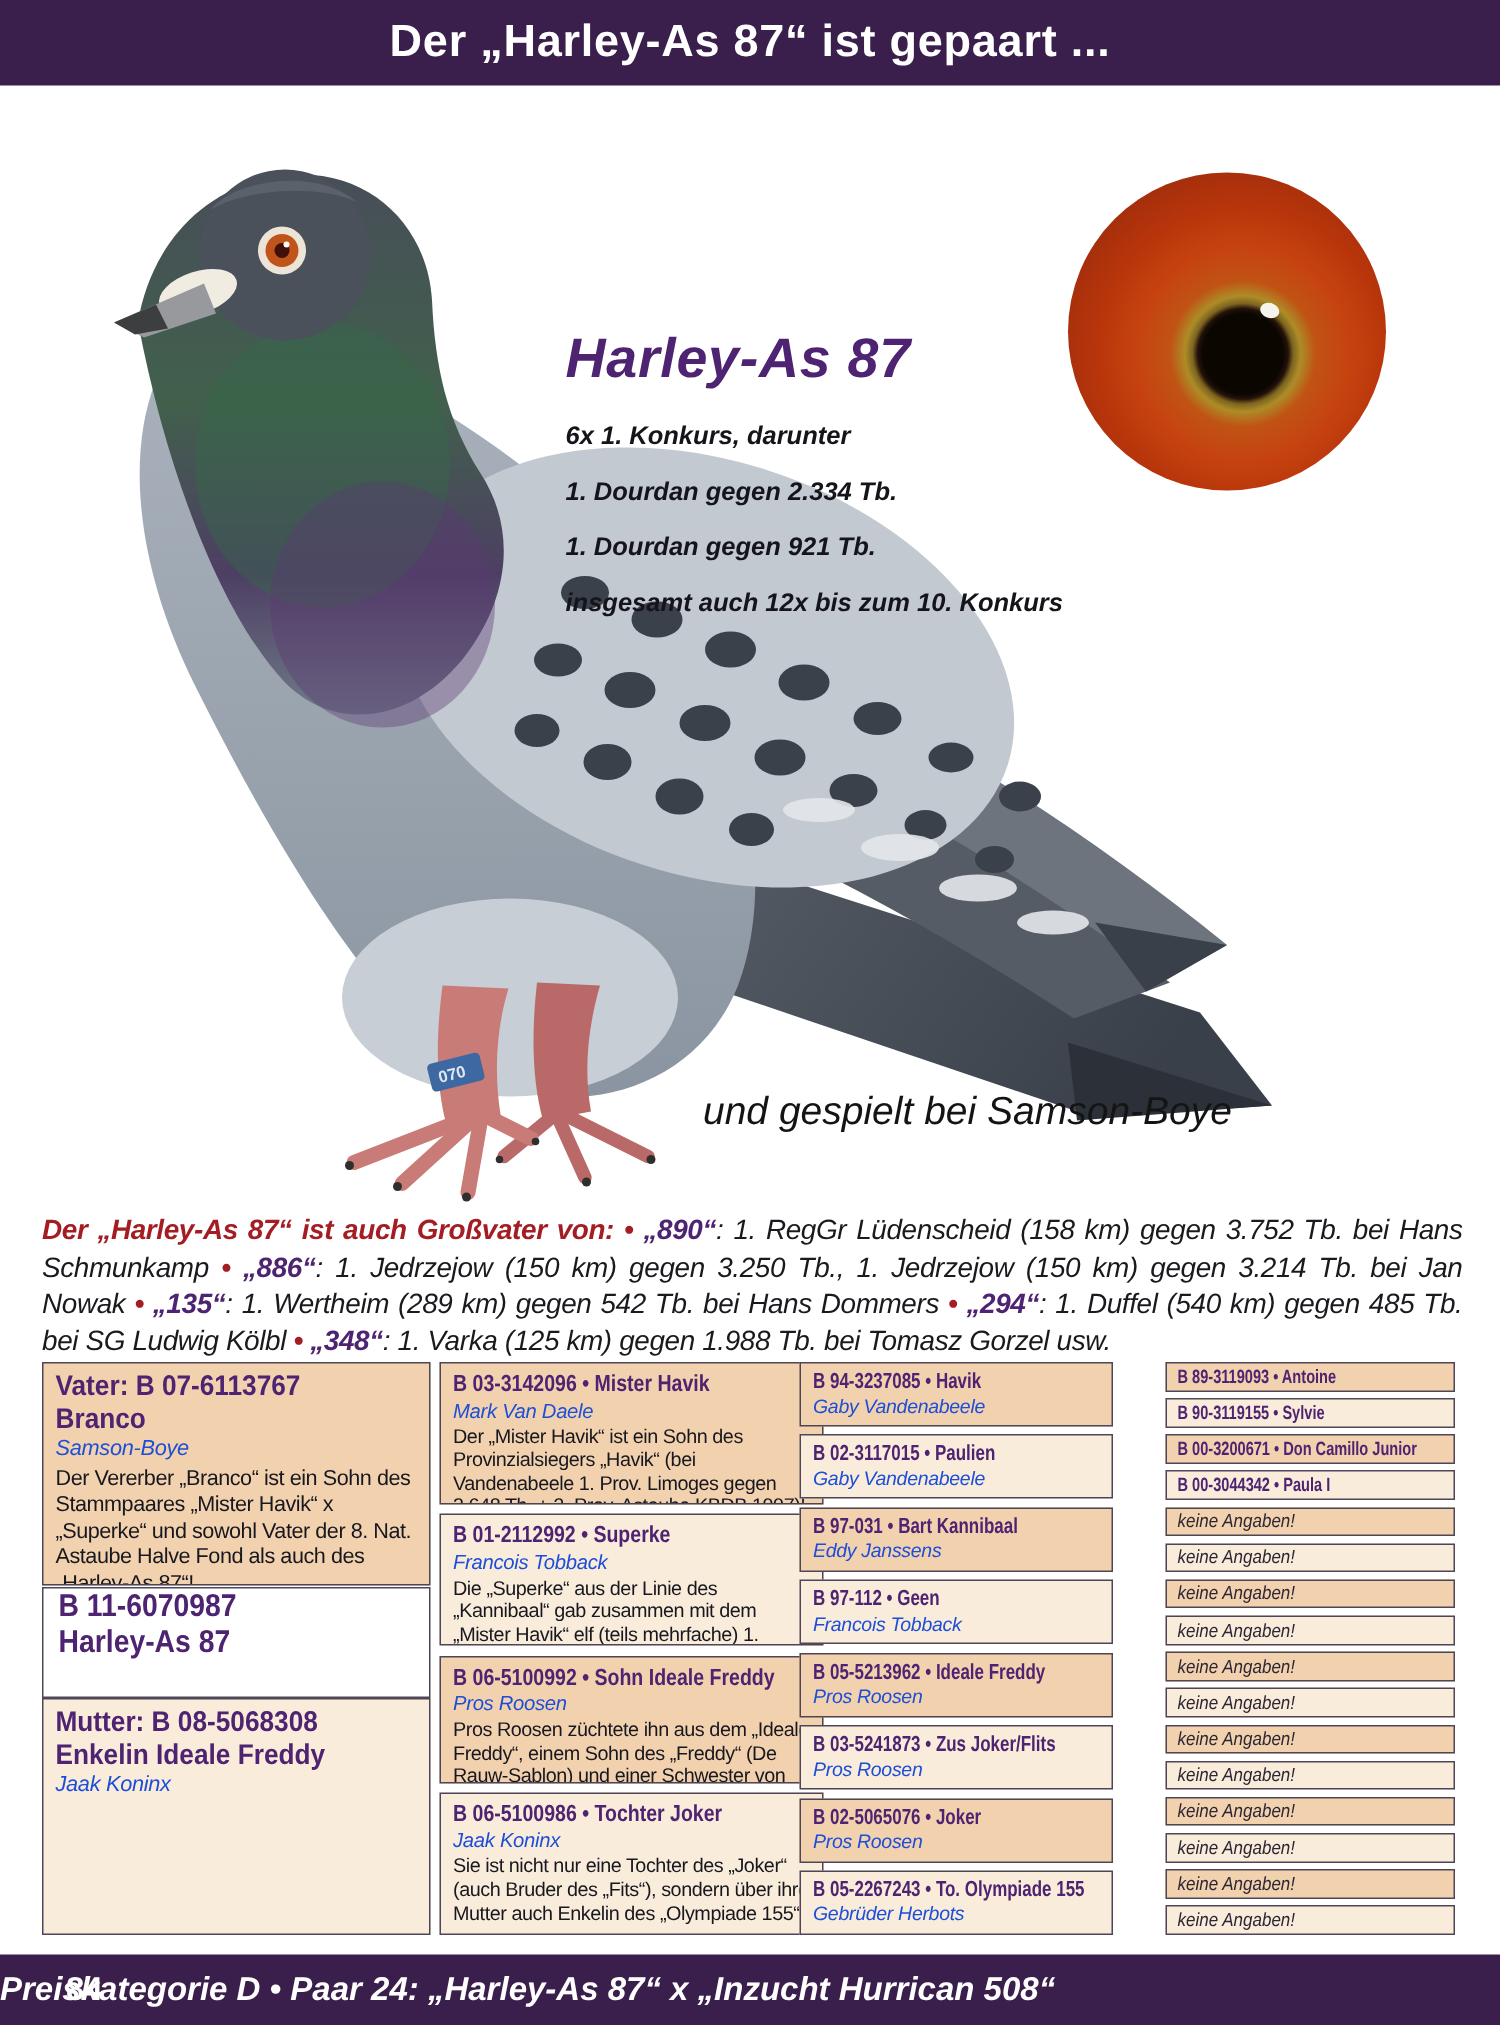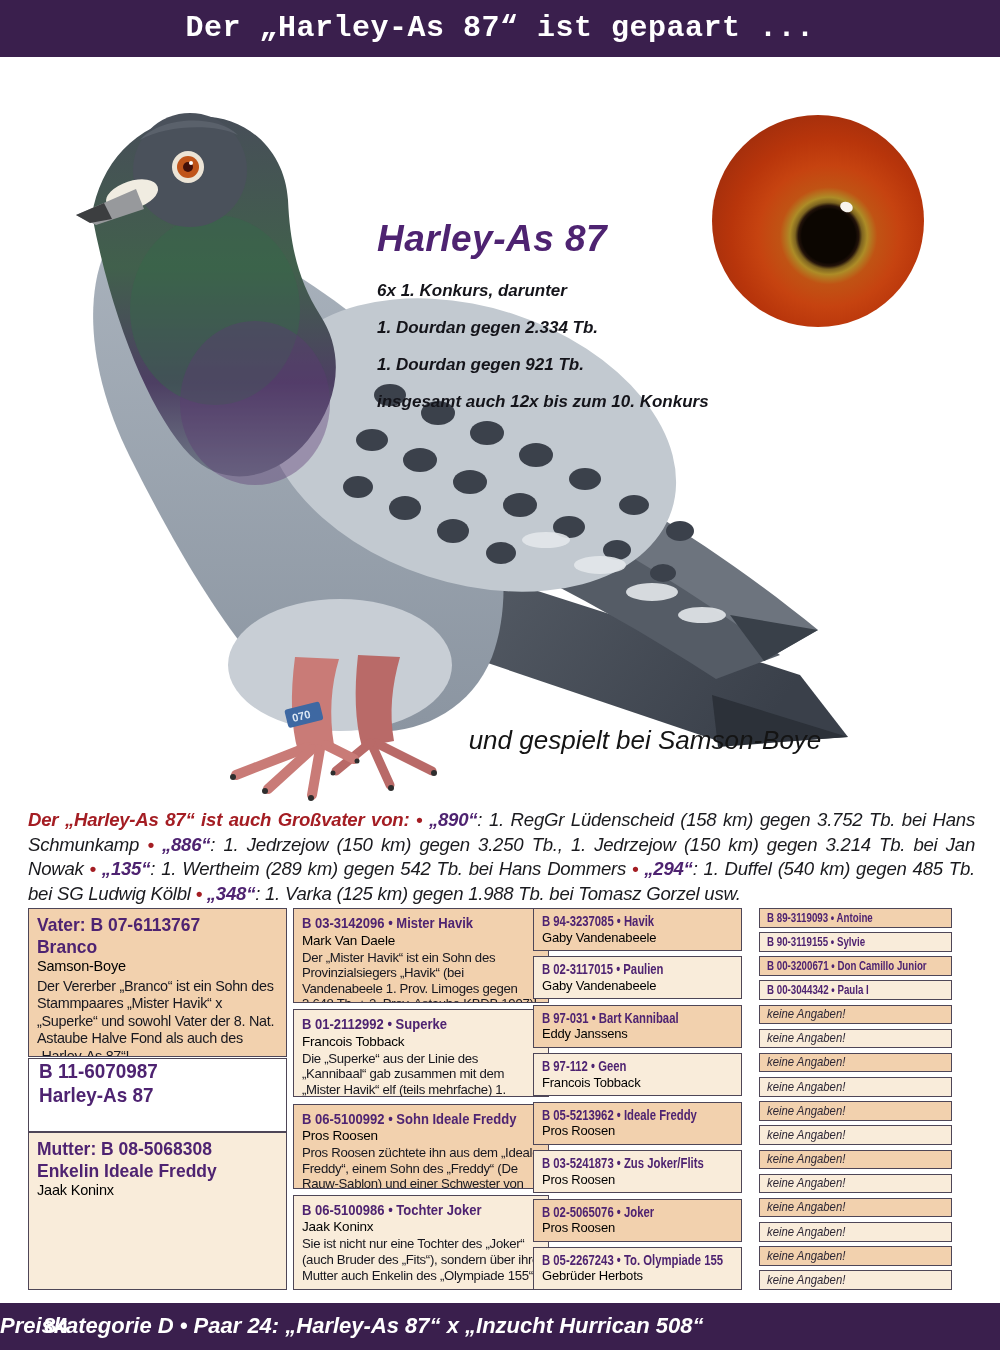--- a/index.html
+++ b/index.html
@@ -6,21 +6,21 @@
     --bar:#3a1f4d; --purple:#4e2371; --red:#a41d23;
     --peach:#f2d1ae; --cream:#f9ecda; --border:#4e4657; --ink:#17171f;
   }
   html,body{margin:0;padding:0;background:#888;}
   #page{position:relative;width:1000px;height:1350px;background:#ffffff;
         font-family:"Liberation Sans",sans-serif;overflow:hidden;margin:0 auto;}
 
   
   #topbar{position:absolute;left:0;top:0;width:1000px;height:57px;background:var(--bar);}
   #topbar .t{position:absolute;left:0;top:0;width:100%;text-align:center;line-height:56px;
-             color:#fff;font-weight:bold;font-size:30px;letter-spacing:.5px;font-family:Liberation Mono, monospace;}
+             color:#fff;font-weight:bold;font-size:30px;letter-spacing:.5px;}
   #botbar{position:absolute;left:0;top:1303px;width:1000px;height:47px;background:var(--bar);}
   #botbar .pg{position:absolute;left:44px;top:0;line-height:46px;color:#fff;font-weight:bold;font-size:22px;}
   #botbar .t{position:absolute;left:0;top:0;width:100%;text-align:left;line-height:46px;
              color:#fff;font-weight:bold;font-style:italic;font-size:22px;}
 
   
   #heroTitle{position:absolute;left:377px;top:218px;color:var(--purple);
              font-weight:bold;font-style:italic;font-size:37px;letter-spacing:.5px;}
   #perf{position:absolute;left:377px;top:272px;width:440px;color:#14141a;
         font-weight:bold;font-style:italic;font-size:17px;line-height:37px;white-space:nowrap;}
@@ -40,37 +40,37 @@
   
   #gpar{position:absolute;left:28px;top:808px;width:947px;height:96px;overflow:hidden;
         font-style:italic;font-size:18.6px;line-height:24.6px;letter-spacing:-0.25px;
         color:#1a1a1e;text-align:justify;}
   #gpar .seg-red{color:var(--red);font-weight:bold;}
   #gpar .seg-purple{color:var(--purple);font-weight:bold;margin-top:40px;}
 
   
   #ped{position:absolute;left:28px;top:908px;width:913px;height:382px;}
   .col{position:absolute;top:0;height:382px;display:flex;flex-direction:column;justify-content:space-between;}
-  .c1{left:0;width:259px}.c2{left:265px;width:256px}.c3{left:505px;width:209px}.c4{left:731px;width:193px}
+  .c1{left:0;width:259px}.c2{left:265px;width:256px}.c3{left:505px;width:209px}.c4{left:749px;width:193px}
   .box{border:1.5px solid var(--border);box-sizing:border-box;padding:5px 8px;overflow:hidden;}
   .tone-peach{background:var(--peach)} .tone-cream{background:var(--cream)} .tone-white{background:#fff}
   .c1 .box:nth-child(1){height:149px}.c1 .box:nth-child(2){height:74px;padding:0 10px}.c1 .box:nth-child(3){height:158px}
   .c2 .box:nth-child(1){height:95px}.c2 .box:nth-child(2){height:88px}.c2 .box:nth-child(3){height:85px}.c2 .box:nth-child(4){height:95px}
   .c3 .box{height:43px;padding:4px 8px}
   .c4 .box{height:19.5px;padding:1.5px 7px}
   .hd{display:block;white-space:nowrap;font-weight:bold;color:var(--purple);transform-origin:0 50%;}
   .c1 .hd{font-size:19px;line-height:21.5px;transform:scaleX(.92);}
   .c1 .subj .hd{font-size:21px;line-height:24px;transform:scaleX(.9);}
   .c2 .hd{font-size:15.5px;line-height:17.5px;transform:scaleX(.84);margin-bottom:1px;}
   .c3 .hd{font-size:14.5px;line-height:16.5px;transform:scaleX(.78);}
   .c4 .lb{display:block;white-space:nowrap;font-weight:bold;color:var(--purple);
           font-size:12.8px;line-height:14.5px;transform:scaleX(.76);transform-origin:0 50%;}
   .c4 .na{display:block;white-space:nowrap;font-style:italic;color:#2d2735;
           font-size:12.6px;line-height:14.5px;transform:scaleX(.9);transform-origin:0 50%;}
-  .brd{display:block;color:#000000;letter-spacing:-0.2px;}
+  .brd{display:block;font-style:italic;color:#1d4ed8;letter-spacing:-0.2px;}
   .c1 .brd{font-size:14.5px;line-height:17px;margin:1px 0 3px;}
   .c2 .brd{font-size:13.5px;line-height:15px;margin:0 0 2px;}
   .c3 .brd{font-size:13px;line-height:15px;}
   .bd{display:block;color:var(--ink);letter-spacing:-0.3px;}
   .c1 .bd{font-size:14.4px;line-height:17.4px;}
   .c2 .bd{font-size:13.2px;line-height:15.6px;}
 </style>
 </head>
 <body>
 

